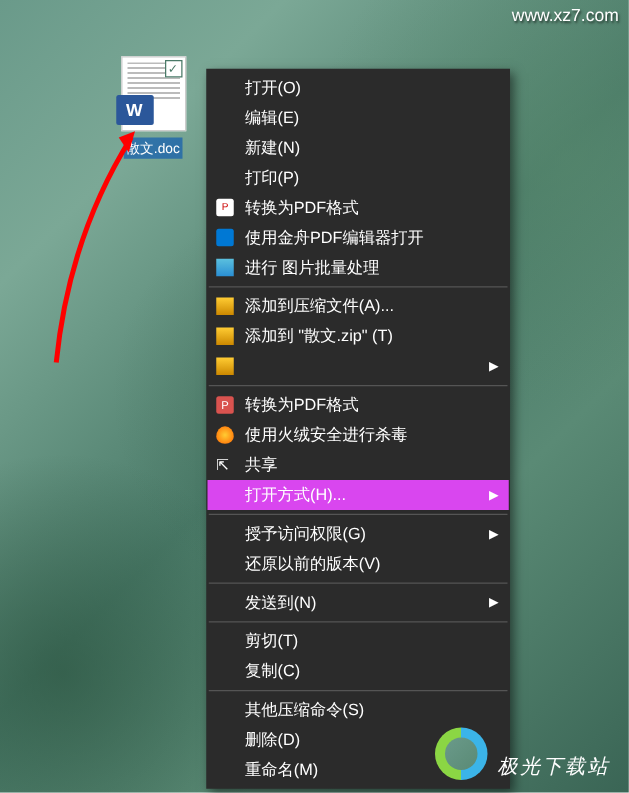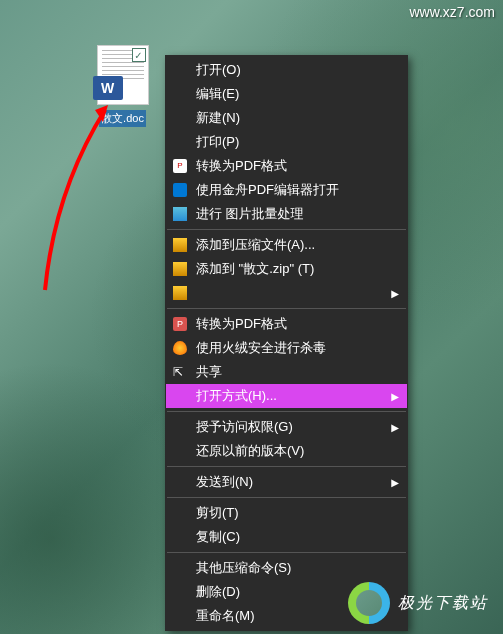--- a/index.html
+++ b/index.html
@@ -62,21 +62,21 @@
     }
     .menu-item .submenu-arrow {
       position: absolute; right: 8px; font-size: 10px;
     }
     .menu-sep { height: 1px; background: #555; margin: 3px 1px; }
     .watermark {
       position: absolute; top: 4px; right: 8px; color: #fff; font-size: 14px;
       text-shadow: 1px 1px 2px rgba(0,0,0,0.6);
     }
     .logo-bottom {
-      position: absolute; bottom: 10px; right: 15px; display: flex; align-items: center;
+      position: absolute; bottom: 10px; right: 15px; display: flex; align-items: flex-end;
     }
     .logo-swirl {
       width: 42px; height: 42px; border-radius: 50%;
       background: conic-gradient(#3bb4e8 0deg 180deg, #8bd644 180deg 360deg);
       position: relative; margin-right: 8px;
     }
     .logo-swirl::after {
       content: ""; position: absolute; inset: 8px; border-radius: 50%;
       background: linear-gradient(135deg, #6a9a8a, #5a8a75);
     }

